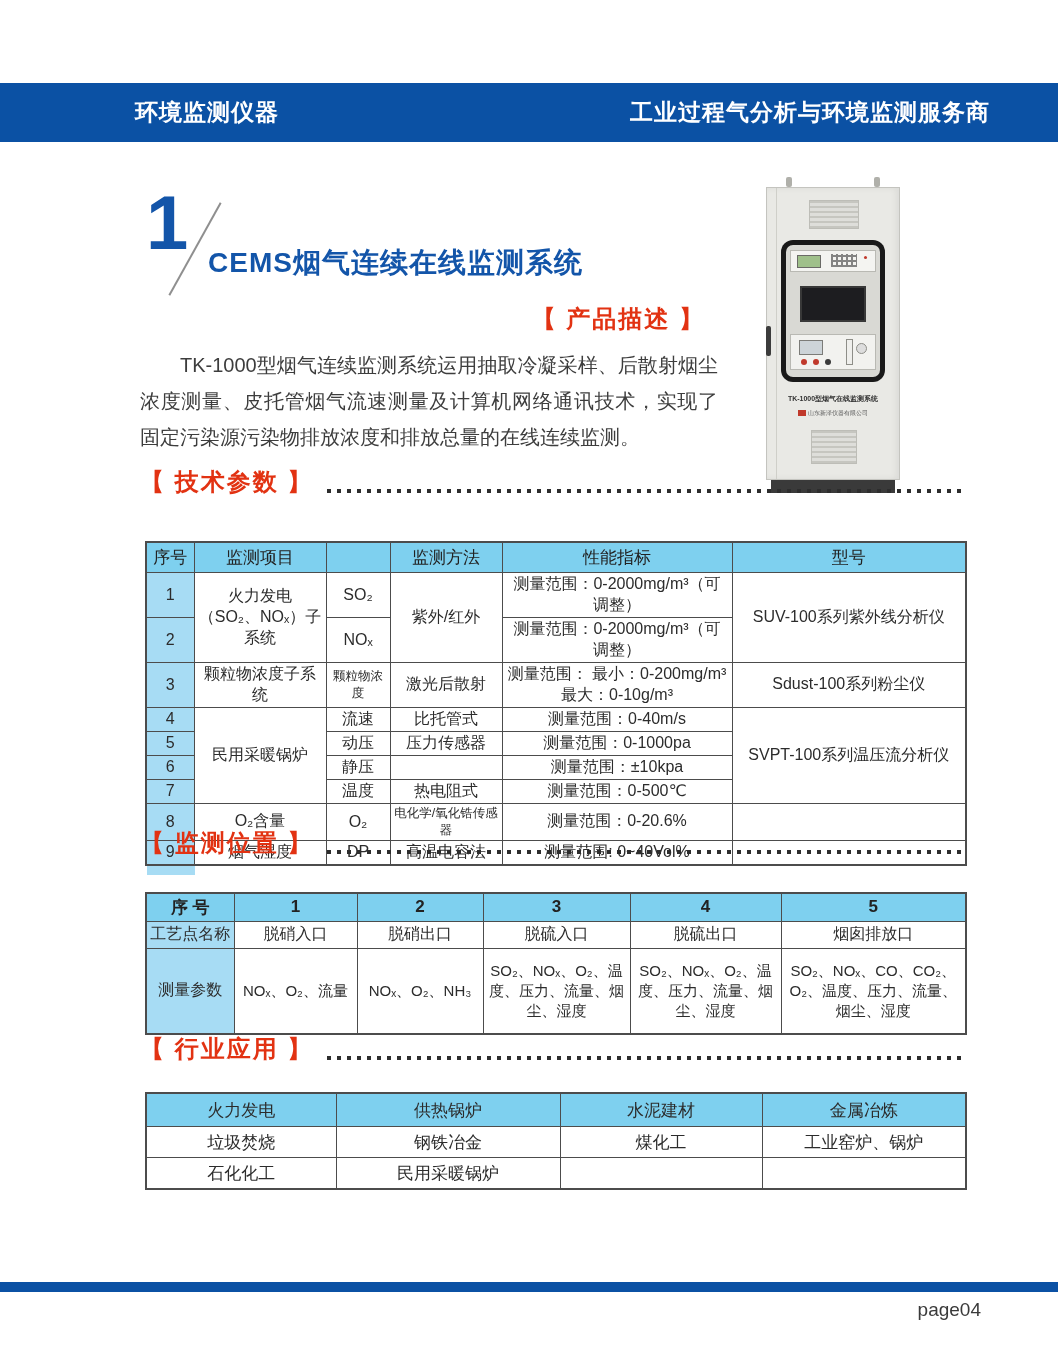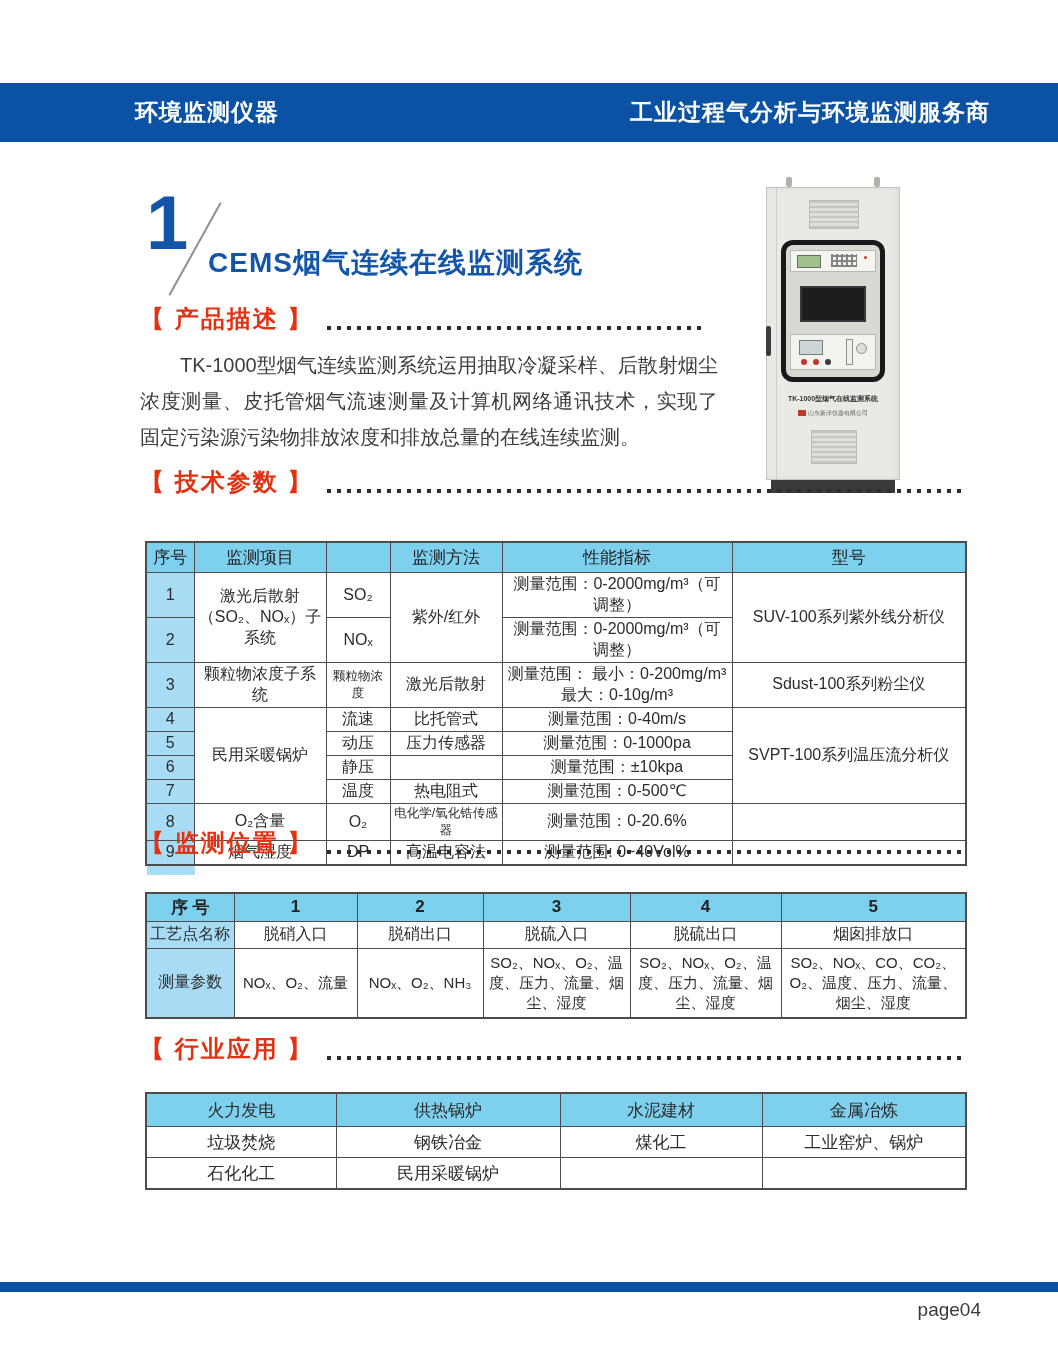--- a/index.html
+++ b/index.html
@@ -26,21 +26,21 @@
     position:absolute;left:208px;top:244px;font-size:28px;font-weight:bold;color:#1355a9;
     letter-spacing:1px;margin:0;
   }
   
   .h-row{position:absolute;left:140px;display:flex;align-items:flex-end;}
   .h-label{font-size:24px;font-weight:bold;color:#e23212;letter-spacing:2px;white-space:nowrap;}
   .dots{
     flex:1;height:4px;margin:0 0 5px 14px;
     background-image:repeating-linear-gradient(90deg,#2d2d2d 0 4px,transparent 4px 10px);
   }
-  .h-desc{top:303px;width:565px;}
+  .h-desc{top:303px;width:565px;flex-direction:column;}
   .h-tech{top:466px;width:823px;}
   .h-pos{top:827px;width:823px;}
   .h-ind{top:1033px;width:823px;}
   
   .desc-text{
     position:absolute;left:140px;top:347px;width:578px;margin:0;
     font-size:20px;line-height:36px;color:#3d3d3d;text-indent:2em;text-align:justify;
   }
   
   .cabinet{position:absolute;left:766px;top:183px;width:134px;height:310px;}
@@ -98,21 +98,21 @@
   .t-tech td{font-size:16px;color:#2c2c2c;}
   .t-tech .small{font-size:12.5px;}
   .t-tech .rh{height:30px;} .t-tech .ra{height:27px;} .t-tech .rb{height:40px;}
   .t-tech .rc{height:23px;} .t-tech .rd{height:25px;}
   .idx-stub{position:absolute;left:2px;top:100%;width:48px;height:9px;background:#a7dcf4;}
   
   .t-pos{top:892px;border-radius:13px;}
   .t-pos th{font-size:17px;color:#222;font-weight:bold;}
   .t-pos td{font-size:16px;color:#2c2c2c;}
   .t-pos .lbl{font-weight:normal;font-size:16px;}
-  .t-pos .prm{font-size:15px;line-height:20px;padding:4px 2px;}
+  .t-pos .prm{font-size:15px;line-height:20px;padding:12px 2px;}
   .t-pos .r1{height:28px;} .t-pos .r2{height:27px;} .t-pos .r3{height:58px;}
   
   .t-ind{top:1092px;}
   .t-ind th,.t-ind td{font-size:17px;color:#2c2c2c;height:28px;}
   .t-ind th{height:30px;}
   
   .foot-bar{position:absolute;left:0;top:1282px;width:1058px;height:10px;background:#0b51a4;}
   .page-num{position:absolute;right:77px;top:1299px;font-size:19px;color:#3a3a3a;}
 </style>
 </head>
@@ -187,21 +187,21 @@
           <tr class="rh">
         <th class="bg-head">序号</th>
         <th class="bg-head">监测项目</th>
         <th class="bg-head"></th>
         <th class="bg-head">监测方法</th>
         <th class="bg-head">性能指标</th>
         <th class="bg-head">型号</th>
       </tr>
       <tr class="ra">
         <td class="bg-idx">1</td>
-        <td rowspan="2">激光后散射（SO₂、NOₓ）子系统</td>
+        <td rowspan="2">火力发电（SO₂、NOₓ）子系统</td>
         <td>SO₂</td>
         <td rowspan="2">紫外/红外</td>
         <td>测量范围：0-2000mg/m³（可调整）</td>
         <td rowspan="2">SUV-100系列紫外线分析仪</td>
       </tr>
       <tr class="ra">
         <td class="bg-idx">2</td>
         <td>NOₓ</td>
         <td>测量范围：0-2000mg/m³（可调整）</td>
       </tr>

